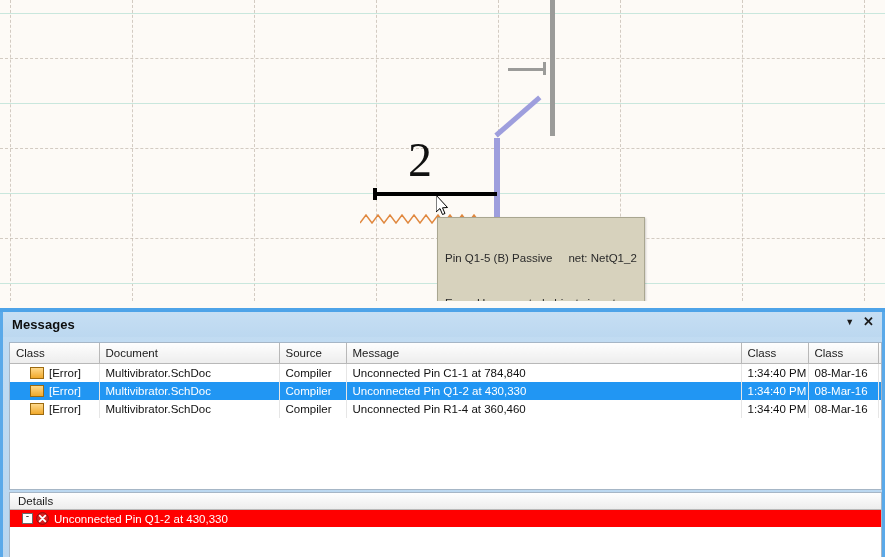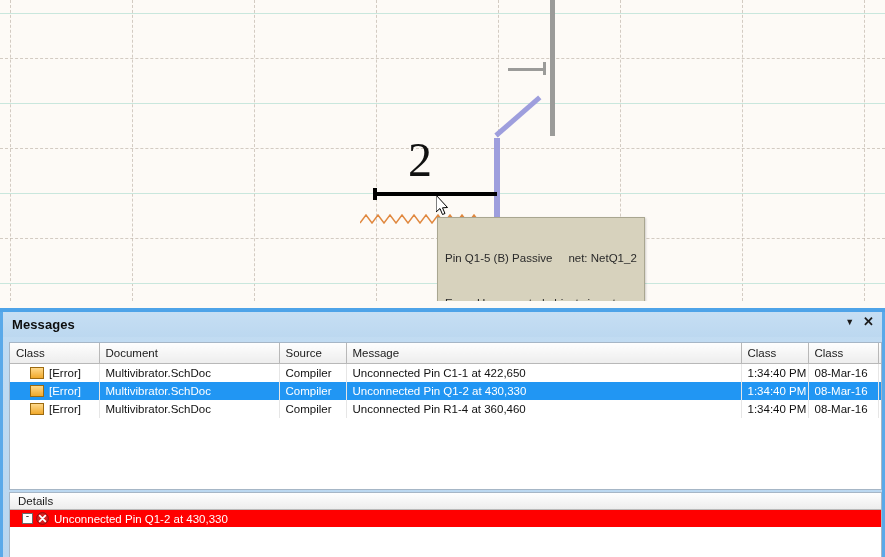--- a/index.html
+++ b/index.html
@@ -481,21 +481,21 @@
           <tbody id="msg-body">
               <tr>
                 <td class="cls-cell">
                   <span class="cls-inner">
                     <span class="warnbox"></span>
                     <span>[Error]</span>
                   </span>
                 </td>
                 <td>Multivibrator.SchDoc</td>
                 <td>Compiler</td>
-                <td>Unconnected Pin C1-1 at 422,650</td>
+                <td>Unconnected Pin C1-1 at 784,840</td>
                 <td>1:34:40 PM</td>
                 <td>08-Mar-16</td>
                 <td>1</td>
               </tr>
               <tr class="row-sel">
                 <td class="cls-cell">
                   <span class="cls-inner">
                     <span class="warnbox"></span>
                     <span>[Error]</span>
                   </span>

